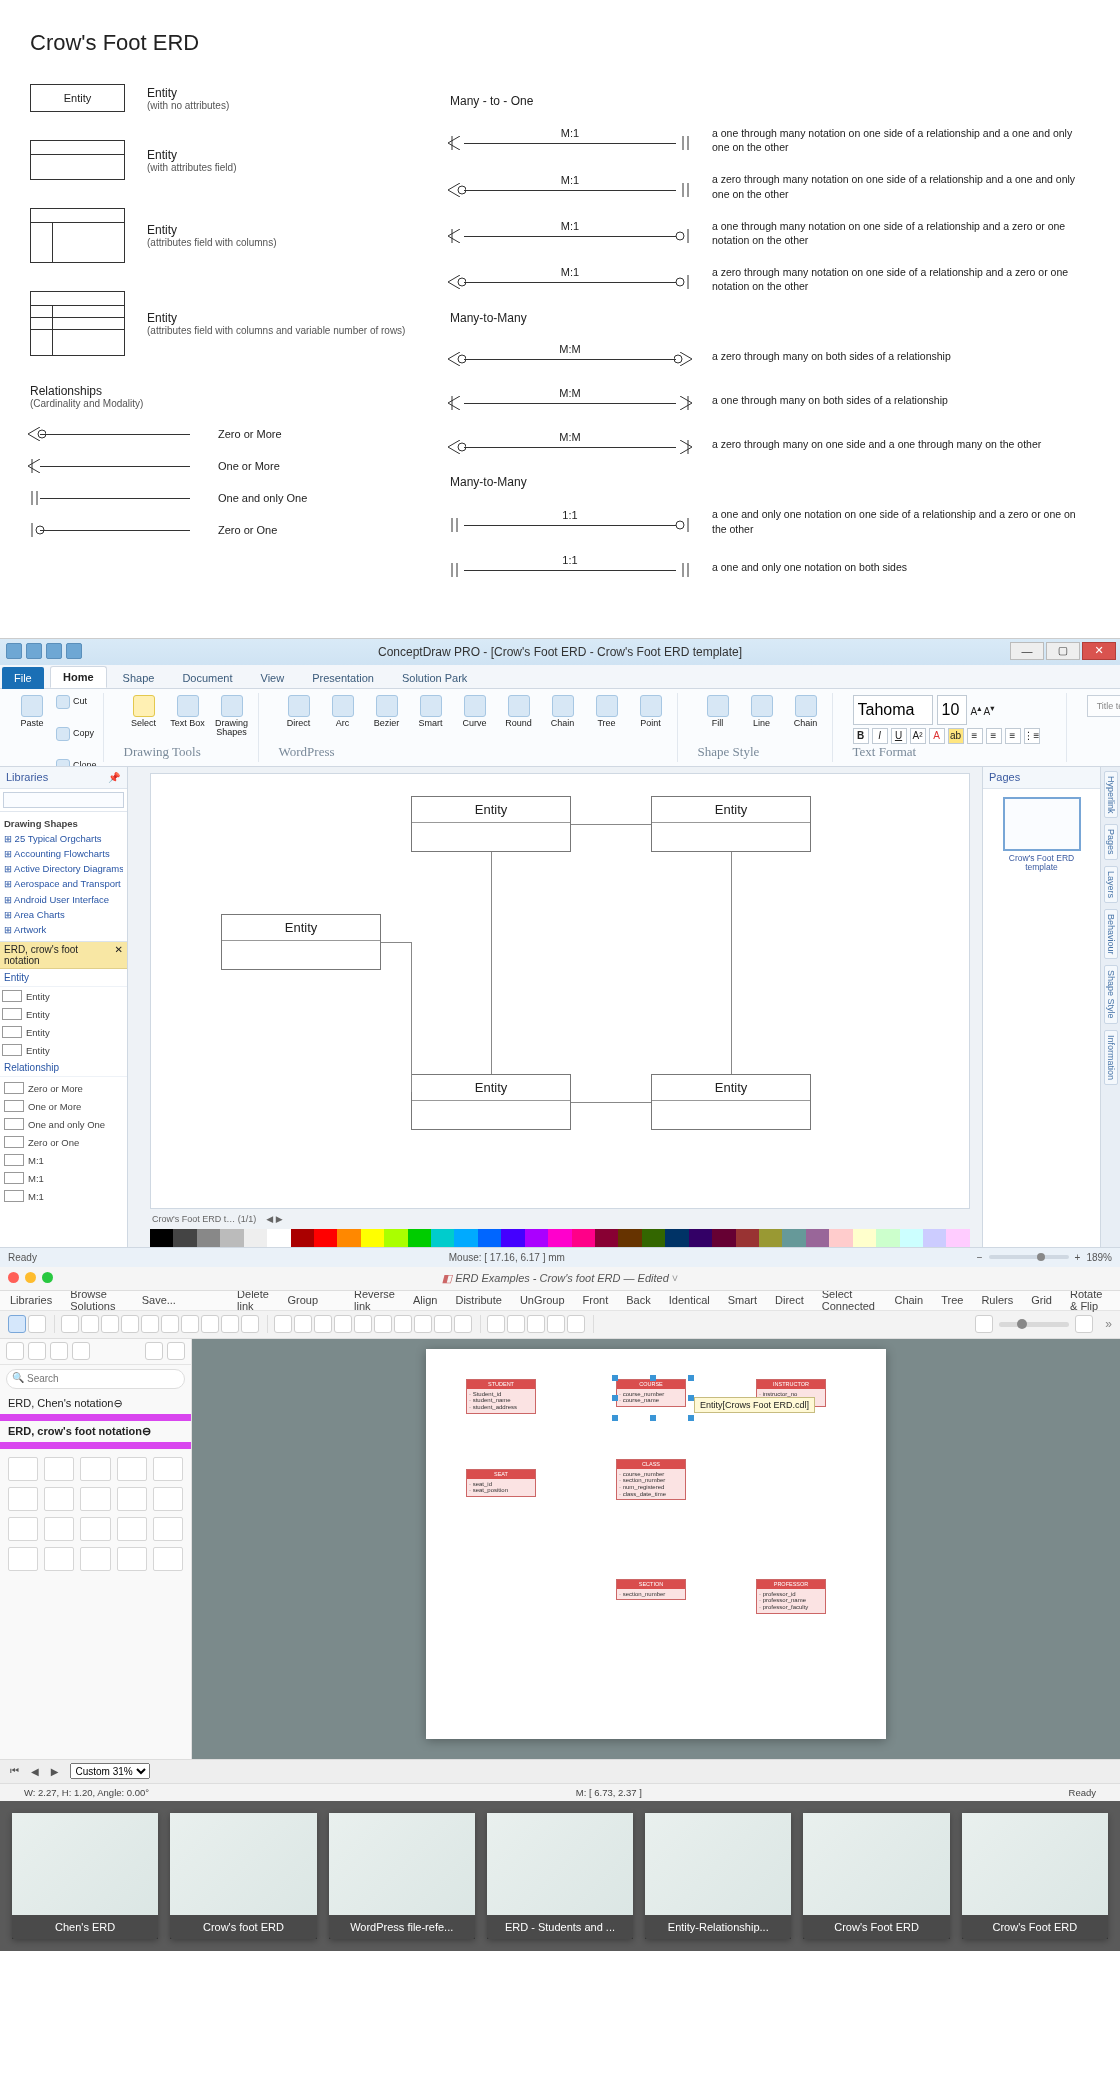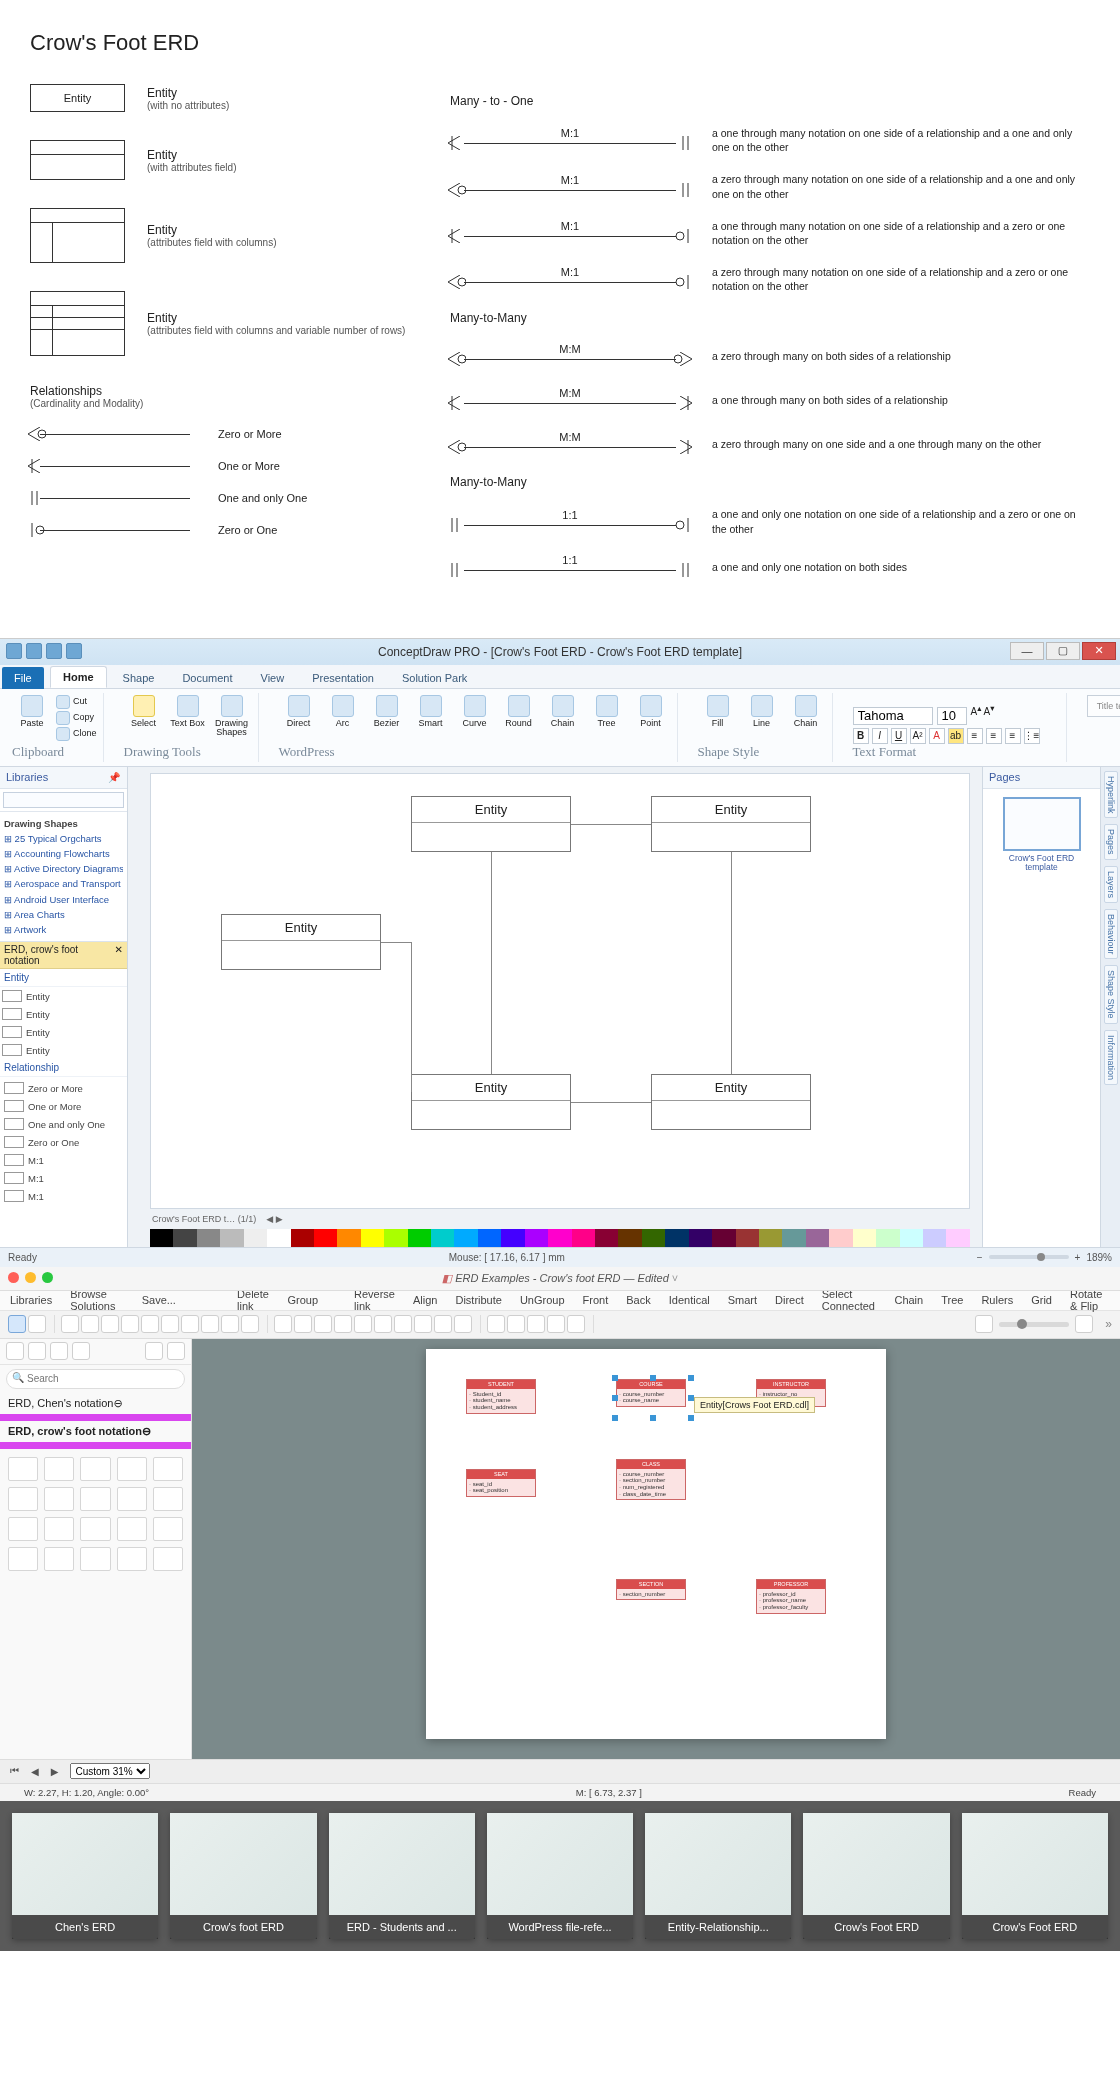--- a/index.html
+++ b/index.html
@@ -58,21 +58,21 @@
   .rgroup{display:flex;flex-direction:column;justify-content:space-between;padding:2px 6px;border-right:1px solid #e2e8ef;}
   .rgroup .btns{display:flex;gap:4px;align-items:flex-start;}
   .rgroup .lab{font-size:13px;color:#7a8a9a;text-align:left;margin-top:auto;font-family:Liberation Serif, serif;}
   .rbtn{display:flex;flex-direction:column;align-items:center;gap:2px;width:40px;}
   .rbtn .ic{width:22px;height:22px;background:#d7e7f5;border:1px solid #a7c7e3;border-radius:3px;}
   .rbtn .tx{font-size:9px;text-align:center;line-height:1;}
   .rbtn.sm{width:auto;flex-direction:row;gap:3px;}
   .rbtn.sm .ic{width:14px;height:14px;}
   .rbtn.sm .tx{font-size:9px;}
   .font-box{display:flex;gap:4px;align-items:center;}
-  .font-box input{font-size:13px;height:18px;border:1px solid #c0cad4;padding:0 4px;background:#fff;margin-top:12px;}
+  .font-box input{font-size:16px;height:30px;border:1px solid #c0cad4;padding:0 4px;background:#fff;}
   .bi-row{display:flex;gap:3px;margin-top:3px;}
   .bi-row span{width:16px;height:16px;border:1px solid #c0cad4;background:#fff;font-size:10px;display:flex;align-items:center;justify-content:center;}
   .lab-in{width:54px;height:22px;border:1px solid #c7d0da;font-size:9px;display:flex;align-items:center;justify-content:center;color:#888;background:#fcfdfe;}
   
   .work{display:flex;height:480px;background:#eef2f6;}
   .libs{width:128px;background:#fff;border-right:1px solid #cfd8e2;display:flex;flex-direction:column;}
   .libs-hdr{height:22px;background:#f3f7fb;border-bottom:1px solid #dbe3ec;font-size:11px;display:flex;align-items:center;justify-content:space-between;padding:0 6px;color:#3a5aa0;}
   .libs-hdr .pin{font-size:10px;color:#888;}
   .lib-search{padding:3px;border-bottom:1px solid #e0e6ee;display:flex;gap:2px;}
   .lib-search input{flex:1;height:16px;font-size:9px;border:1px solid #c6d1df;background:#fafcff;}
@@ -489,21 +489,21 @@
       <div class="tab ">Presentation</div>
       <div class="tab ">Solution Park</div>
     </div>
   <div class="ribbon">
     <div class="rgroup">
       <div class="btns">
         <div class="rbtn">
             <div class="ic"></div>
             <div class="tx">Paste</div>
           </div>
-        <div style="display:flex;flex-direction:column;gap:2px;">
+        <div style="display:flex;flex-direction:column;gap:18px;">
           <div class="rbtn sm">
               <div class="ic"></div>
               <div class="tx">Cut</div>
             </div>
           <div class="rbtn sm">
               <div class="ic"></div>
               <div class="tx">Copy</div>
             </div>
           <div class="rbtn sm">
               <div class="ic"></div>
@@ -941,25 +941,25 @@
     <div class="gal">
       <div class="gi"></div>
       <div class="gl">Chen's ERD</div>
     </div>
     <div class="gal">
       <div class="gi"></div>
       <div class="gl">Crow's foot ERD</div>
     </div>
     <div class="gal">
       <div class="gi"></div>
-      <div class="gl">ERD - Students and ...</div>
+      <div class="gl">WordPress file-refe...</div>
     </div>
     <div class="gal">
       <div class="gi"></div>
-      <div class="gl">WordPress file-refe...</div>
+      <div class="gl">ERD - Students and ...</div>
     </div>
     <div class="gal">
       <div class="gi"></div>
       <div class="gl">Entity-Relationship...</div>
     </div>
     <div class="gal">
       <div class="gi"></div>
       <div class="gl">Crow's Foot ERD</div>
     </div>
     <div class="gal">

